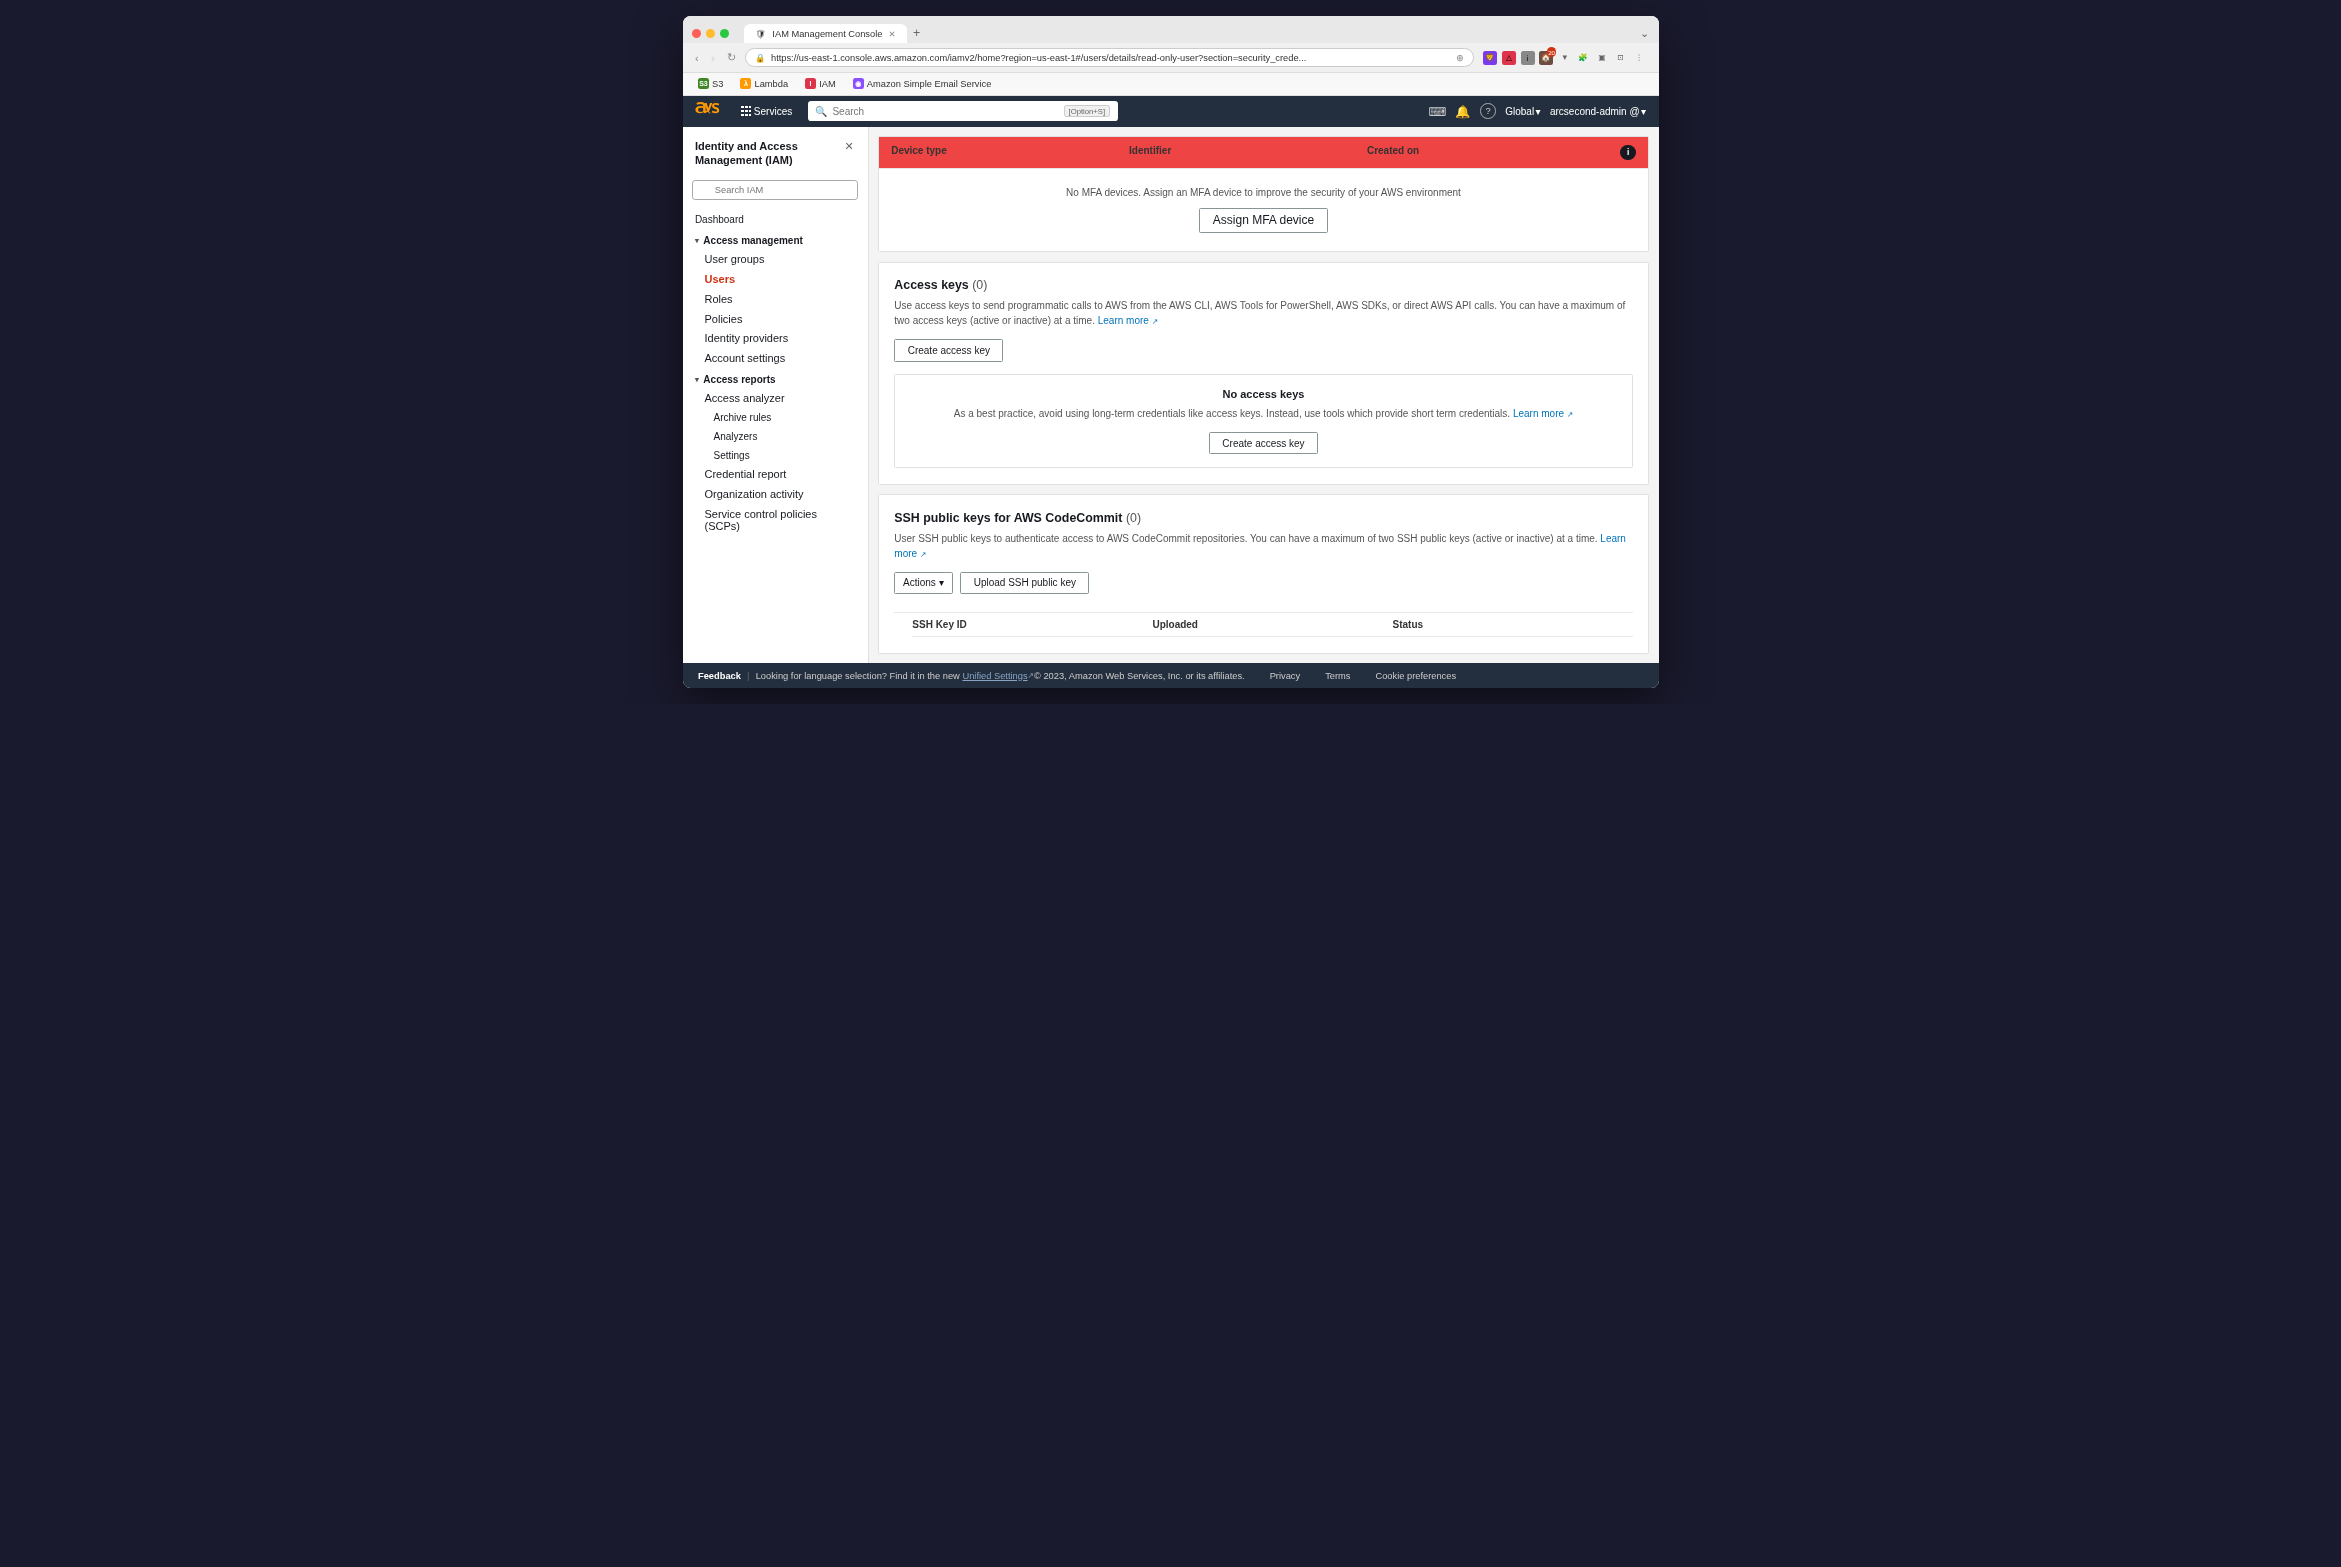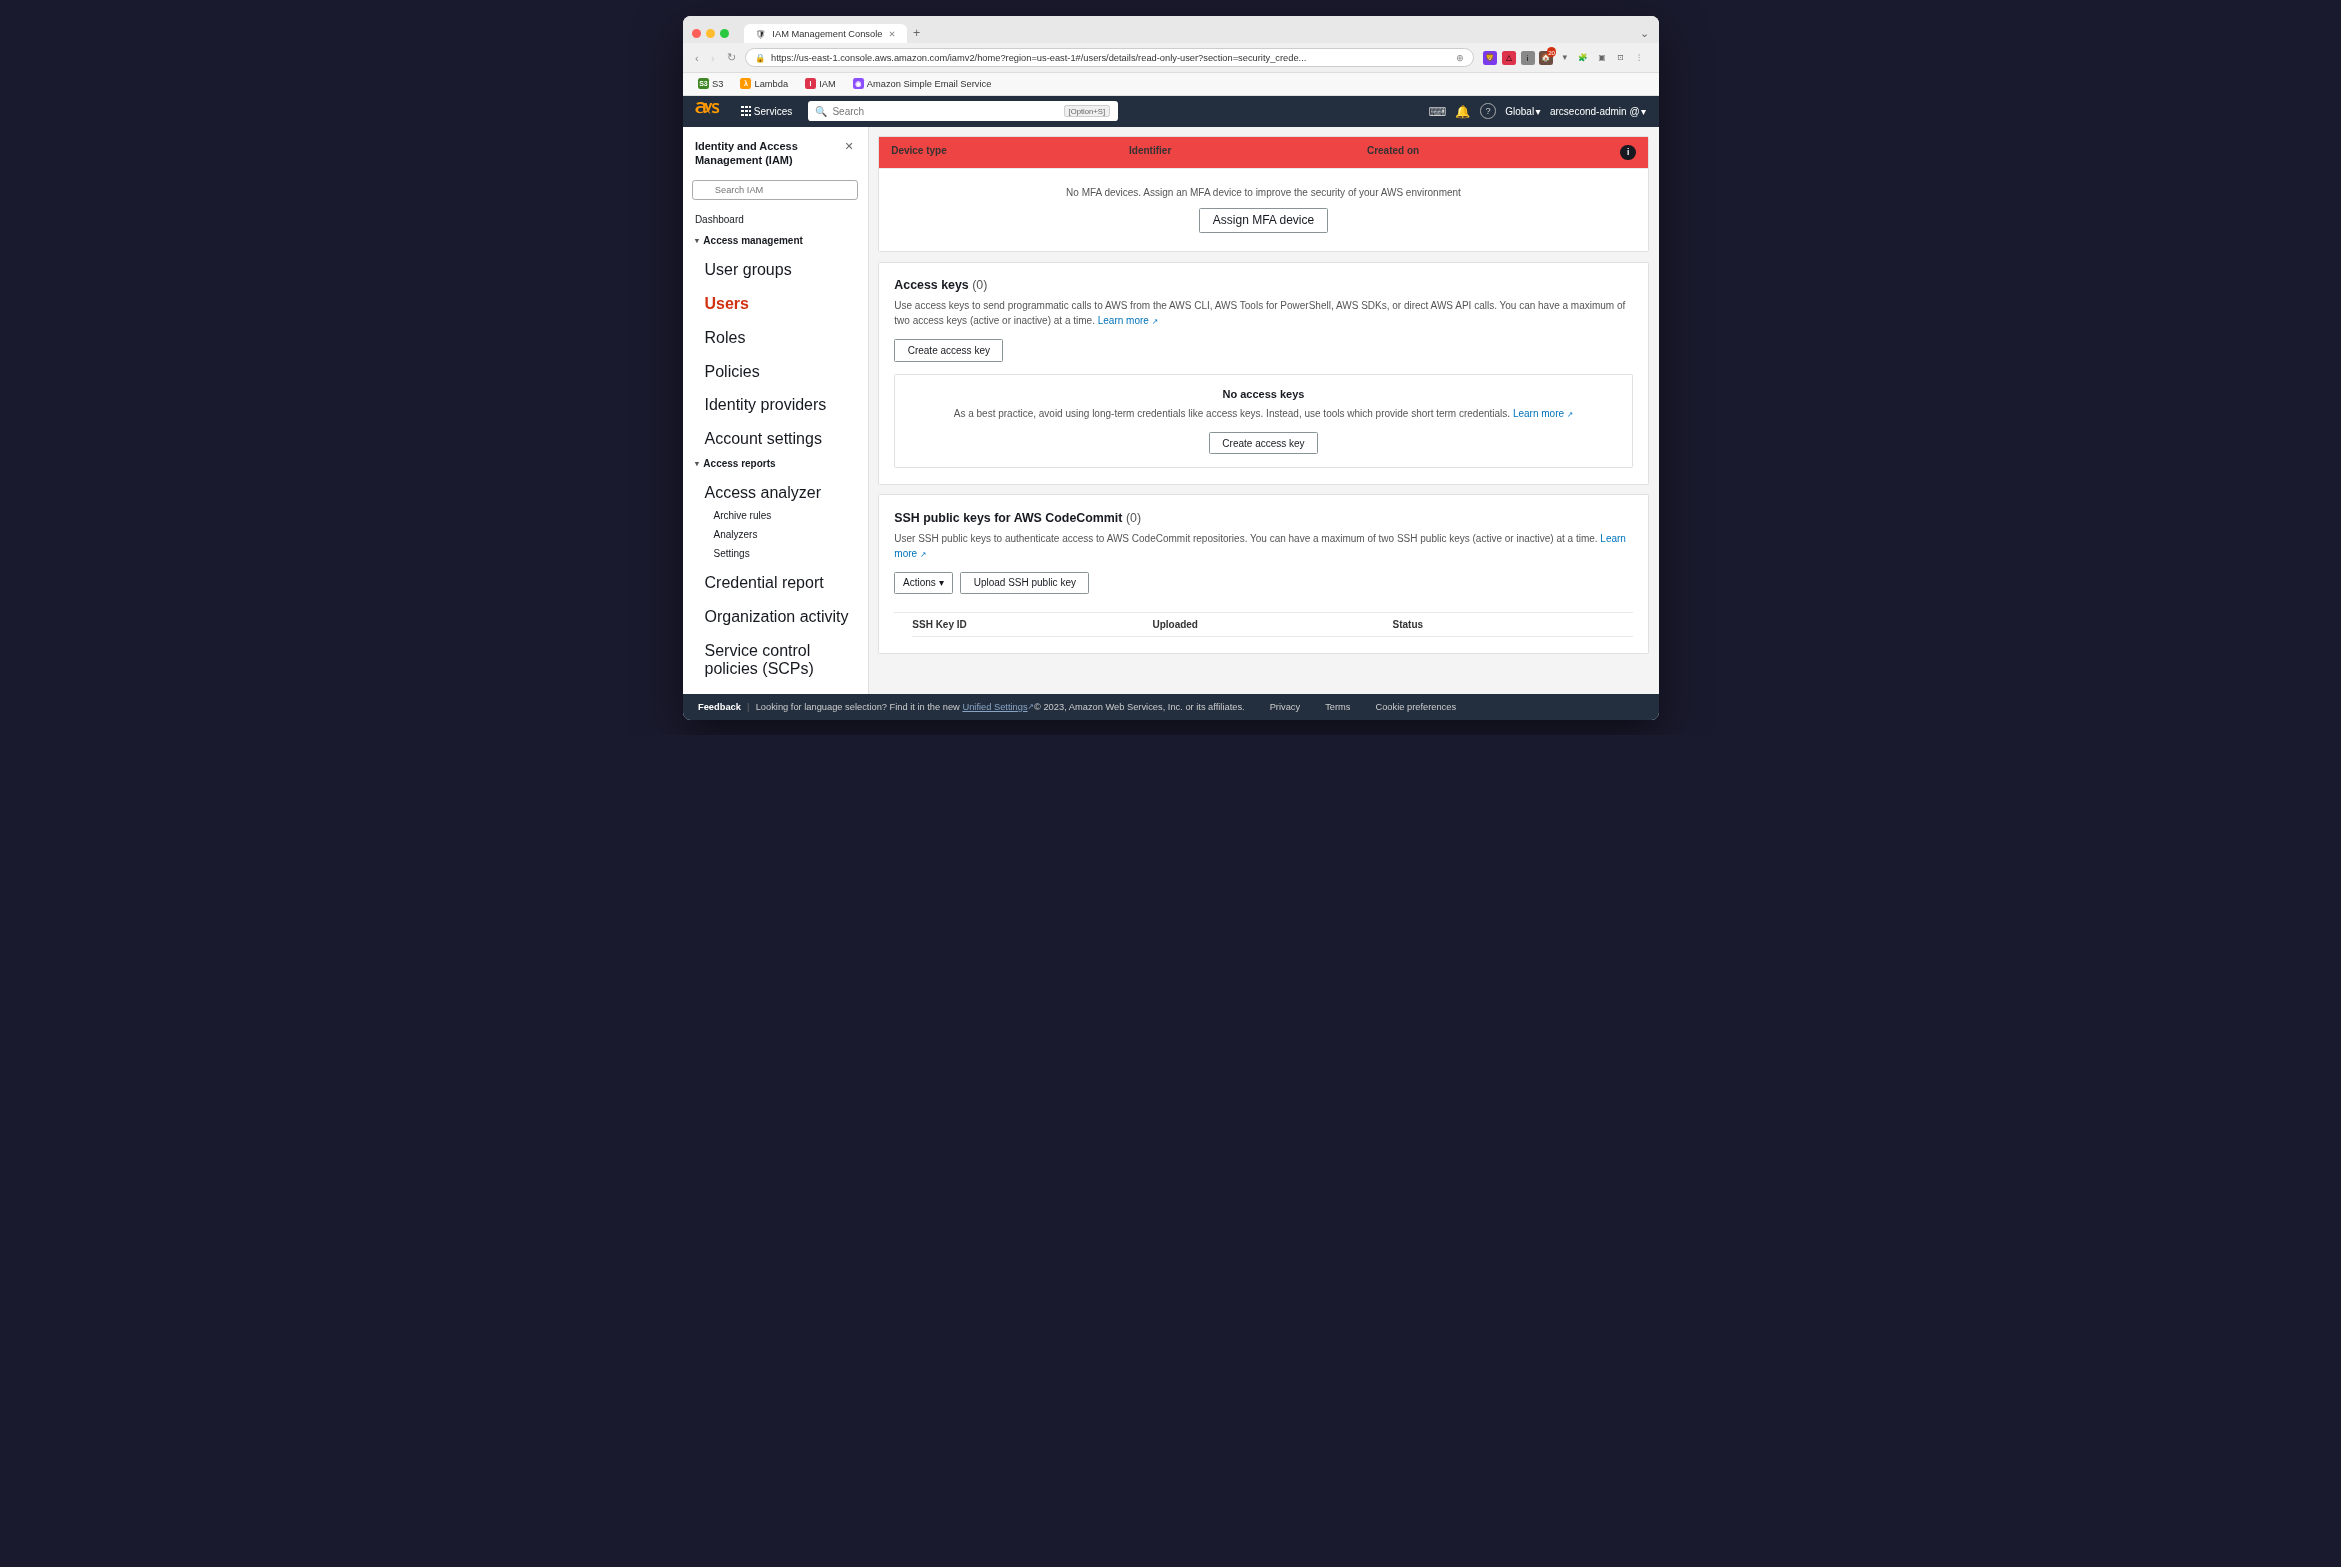--- a/index.html
+++ b/index.html
@@ -240,24 +240,23 @@
       font-weight: 600;
       color: #16191f;
       cursor: pointer;
       display: flex;
       align-items: center;
       gap: 4.6px;
     }
     .expand-icon { font-size: 7.7px; color: #555; }
     .sidebar-sub-item {
       padding: 3.9px 12.4px 3.9px 22px;
-      font-size: 16px;
-      color: #16191f;
-      cursor: pointer;
-      margin-top: 8px;
+      font-size: 11px;
+      color: #16191f;
+      cursor: pointer;
     }
     .sidebar-sub-sub-item {
       padding: 3.9px 12.4px 3.9px 31px;
       font-size: 10px;
       color: #16191f;
       cursor: pointer;
     }
 
     
     .main-content {

